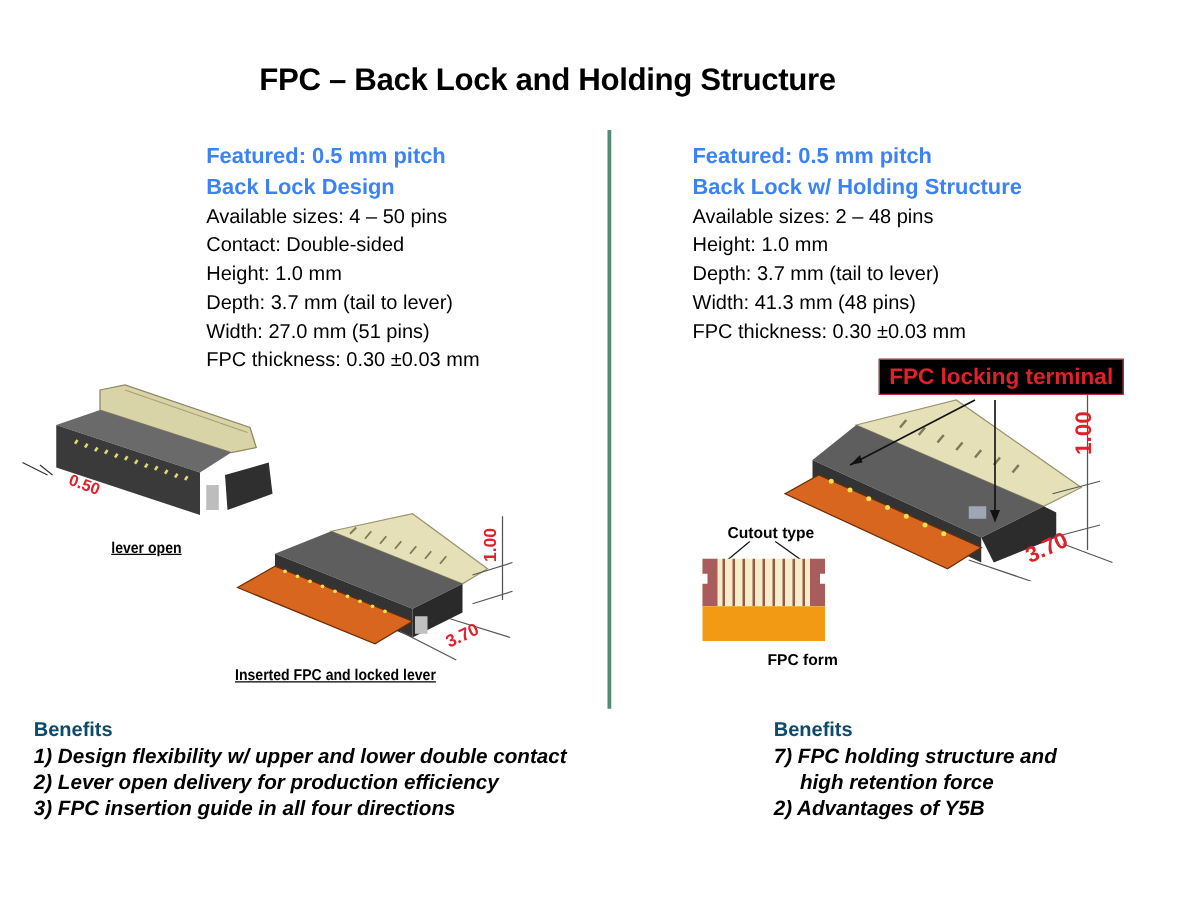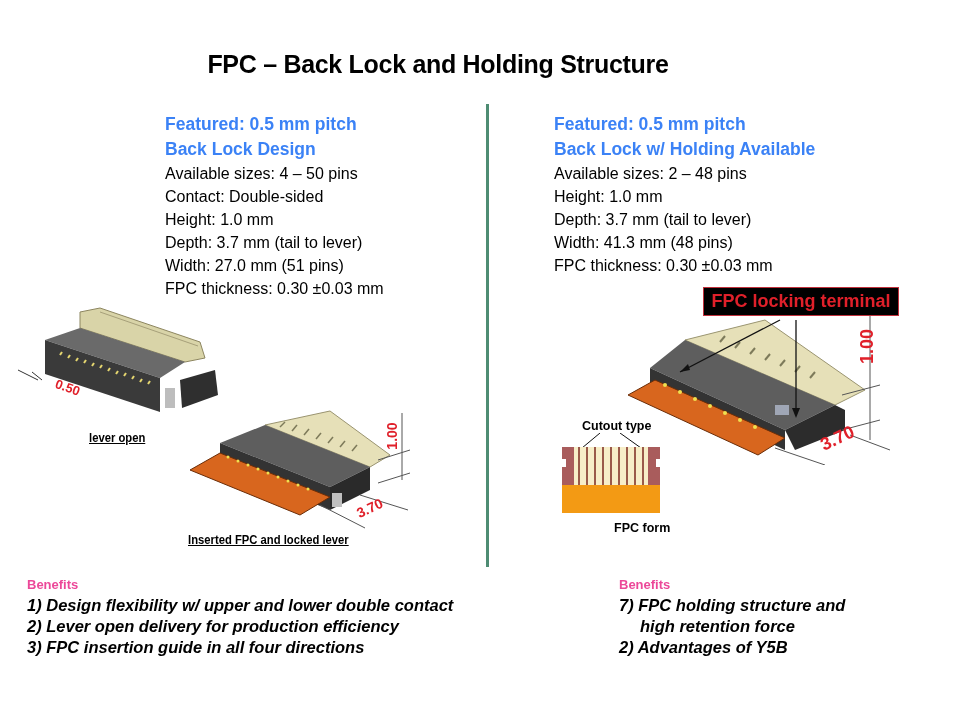--- a/index.html
+++ b/index.html
@@ -4,21 +4,21 @@
 <style>
   html, body { margin:0; padding:0; background:#ffffff; }
   body { width:960px; height:720px; position:relative; overflow:hidden; font-family:"Liberation Sans", sans-serif; color:#000; }
   .title { position:absolute; left:0; width:876px; top:50px; text-align:center; font-size:25px; font-weight:bold; letter-spacing:-0.3px; }
   .spec { position:absolute; font-size:16px; line-height:23px; }
   .spec .hd { color:#3b82f6; font-weight:bold; font-size:17.5px; line-height:25px; }
   #spec-left { left:165px; top:112px; }
   #spec-right { left:554px; top:112px; }
   .divider { position:absolute; left:486px; top:104px; width:3px; height:463px; background:#4e8c73; }
   .benefits { position:absolute; font-size:16.5px; line-height:21px; font-weight:bold; font-style:italic; }
-  .benefits .bh { color:#ec4899; font-style:normal; font-size:13px; }
+  .benefits .bh { color:#0c4a6e; font-style:normal; font-size:16px; }
   #benefits-left { left:27px; top:574px; }
   #benefits-right { left:619px; top:574px; }
   .indent { padding-left:21px; }
   .fig { position:absolute; }
   .cap { position:absolute; font-size:12.5px; font-weight:bold; text-decoration:underline; transform:scaleX(0.9); transform-origin:left; }
   .callout { position:absolute; left:703px; top:287px; width:196px; height:29px; border:1.5px solid #c0303b; box-sizing:border-box; color:#e0202a; font-weight:bold; font-size:18px; line-height:26px; text-align:center; background:#000000; transform-origin:center; }
   .small-lbl { position:absolute; font-size:12.5px; font-weight:bold; }
 </style>
 </head>
 <body>
@@ -31,21 +31,21 @@
   <div>Available sizes: 4 – 50 pins</div>
   <div>Contact: Double-sided</div>
   <div>Height: 1.0 mm</div>
   <div>Depth: 3.7 mm (tail to lever)</div>
   <div>Width: 27.0 mm (51 pins)</div>
   <div>FPC thickness: 0.30 ±0.03 mm</div>
 </div>
 
 <div class="spec" id="spec-right">
   <div class="hd">Featured: 0.5 mm pitch</div>
-  <div class="hd">Back Lock w/ Holding Available</div>
+  <div class="hd">Back Lock w/ Holding Structure</div>
   <div>Available sizes: 2 – 48 pins</div>
   <div>Height: 1.0 mm</div>
   <div>Depth: 3.7 mm (tail to lever)</div>
   <div>Width: 41.3 mm (48 pins)</div>
   <div>FPC thickness: 0.30 ±0.03 mm</div>
 </div>
 
 <div class="divider"></div>
 
 <svg class="fig" style="left:0;top:300px;" width="240" height="120" viewBox="0 0 240 120">

